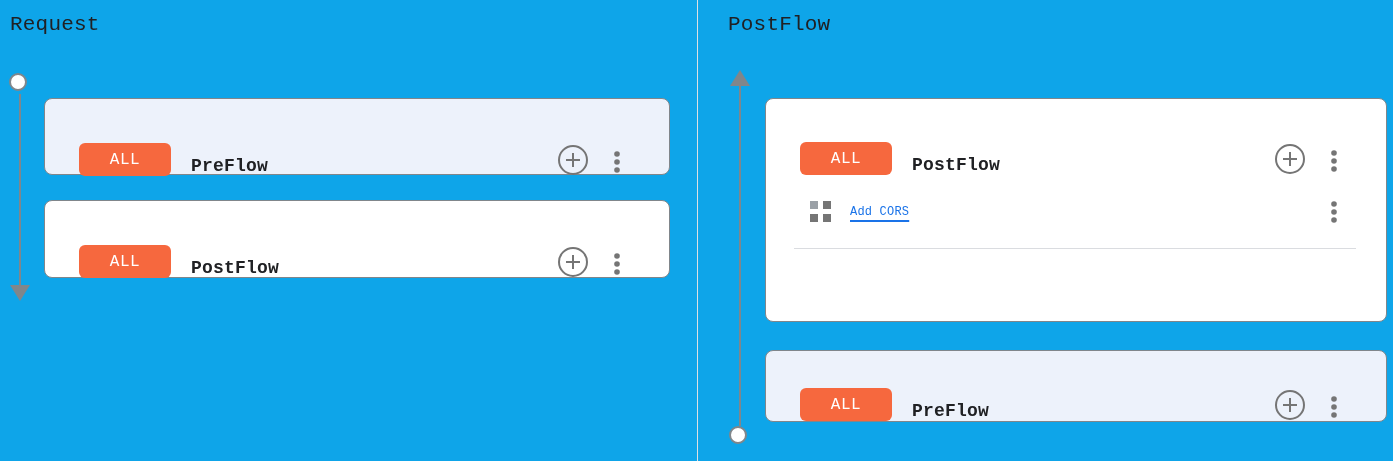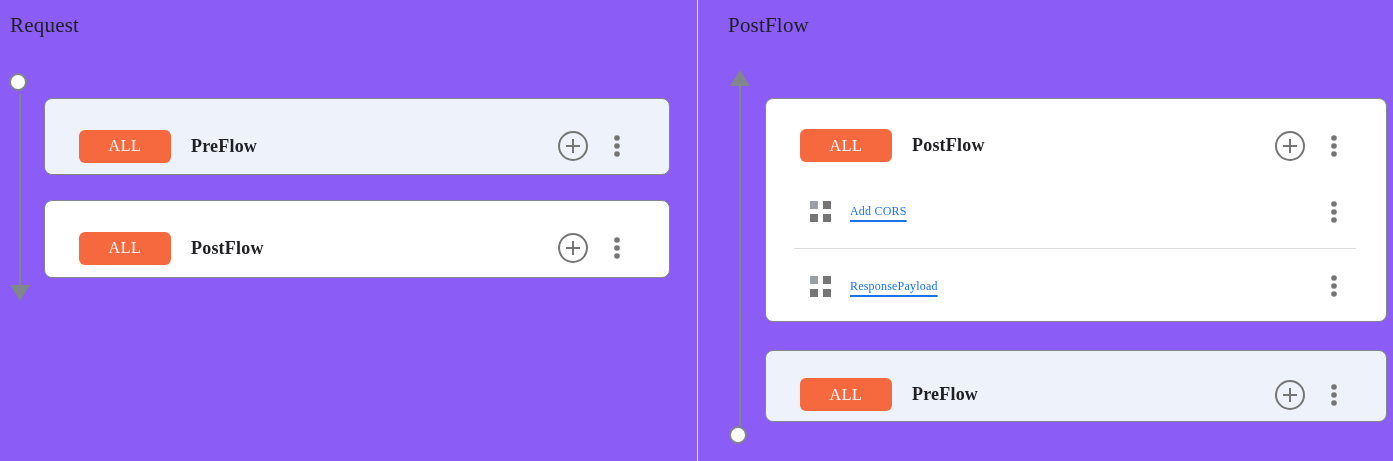--- a/index.html
+++ b/index.html
@@ -1,19 +1,19 @@
 <!DOCTYPE html>
 <html><head>
 <meta charset="utf-8">
 <style>
   * { margin:0; padding:0; box-sizing:border-box; }
   html,body { background:#ffffff; }
   .stage {
-    position:relative; width:1393px; height:461px; background:#8b5cf6;
-    font-family:Liberation Serif, serif; color:#202124; overflow:hidden;
+    position:relative; width:1393px; height:461px; background:#0ea5e9;
+    font-family:Liberation Mono, monospace; color:#202124; overflow:hidden;
   }
   .panel-title {
     position:absolute; font-size:21px; font-weight:400; color:#202124; letter-spacing:.2px;
   }
   .panel-divider {
     position:absolute; left:697px; top:0; width:1px; height:461px; background:#dee0e3;
   }
   
   .tl-line { position:absolute; width:2px; background:#80868b; }
   .tl-circle {
@@ -30,21 +30,21 @@
     border-left:10px solid transparent; border-right:10px solid transparent;
     border-bottom:16px solid #80868b;
   }
   
   .flow-card {
     position:absolute; background:#ffffff; border:1px solid #80868b; border-radius:8px;
     cursor:pointer;
   }
   .flow-card.selected { background:#edf2fb; }
   .flow-header {
-    display:flex; align-items:center; height:77px; padding:17px 40px 0 34px;
+    display:flex; align-items:flex-end; height:77px; padding:17px 40px 0 34px;
   }
   .flow-card.group .flow-header { height:76px; }
   .badge {
     display:inline-flex; align-items:center; justify-content:center;
     width:92px; height:33px; border-radius:6px; background:#f6683e;
     color:#ffffff; font-size:16px; letter-spacing:.6px; flex:0 0 auto;
   }
   .flow-label {
     margin-left:20px; font-size:18px; font-weight:600; color:#202124; letter-spacing:.2px;
   }
@@ -165,39 +165,20 @@
         <svg width="24" height="28" viewBox="0 0 24 28">
           <circle cx="12" cy="6" r="2.8" fill="#757575"></circle>
           <circle cx="12" cy="14" r="2.8" fill="#757575"></circle>
           <circle cx="12" cy="22" r="2.8" fill="#757575"></circle>
         </svg>
       </button>
     </div>
 
     <div class="policy-divider"></div>
 
-    <div class="policy-row last">
-      <span class="grid-icon">
-        <svg width="23" height="23" viewBox="0 0 23 23">
-          <rect x="1" y="1" width="8" height="8" fill="#9aa0a6"></rect>
-          <rect x="14" y="1" width="8" height="8" fill="#757575"></rect>
-          <rect x="1" y="14" width="8" height="8" fill="#757575"></rect>
-          <rect x="14" y="14" width="8" height="8" fill="#757575"></rect>
-        </svg>
-      </span>
-      <a class="policy-link">ResponsePayload</a>
-      <span class="spacer"></span>
-      <button class="icon-btn kebab">
-        <svg width="24" height="28" viewBox="0 0 24 28">
-          <circle cx="12" cy="6" r="2.8" fill="#757575"></circle>
-          <circle cx="12" cy="14" r="2.8" fill="#757575"></circle>
-          <circle cx="12" cy="22" r="2.8" fill="#757575"></circle>
-        </svg>
-      </button>
-    </div>
   </div>
 
   <div class="flow-card selected" style="left:765px; top:350px; width:622px; height:72px;">
     <div class="flow-header" style="height:70px;">
       <span class="badge">ALL</span>
       <span class="flow-label">PreFlow</span>
       <span class="spacer"></span>
       <button class="icon-btn plus">
         <svg width="32" height="32" viewBox="0 0 32 32">
           <circle cx="16" cy="16" r="14" fill="none" stroke="#757575" stroke-width="2"></circle>

